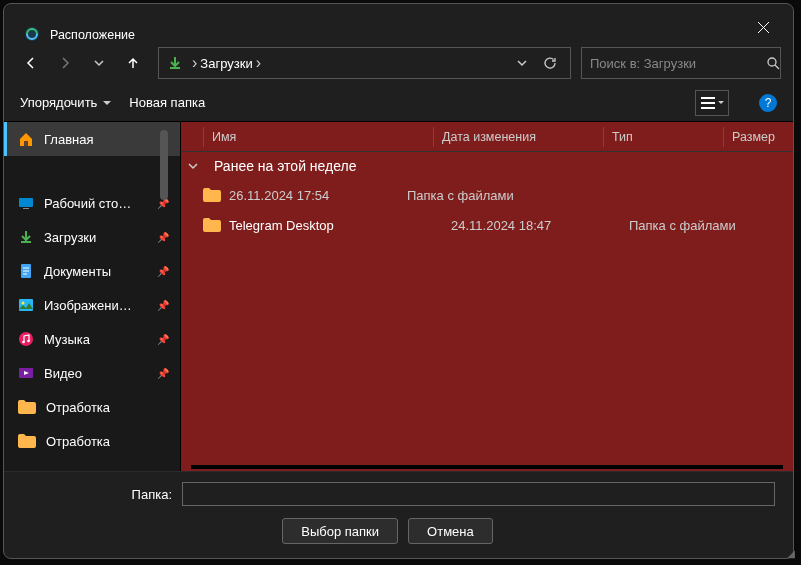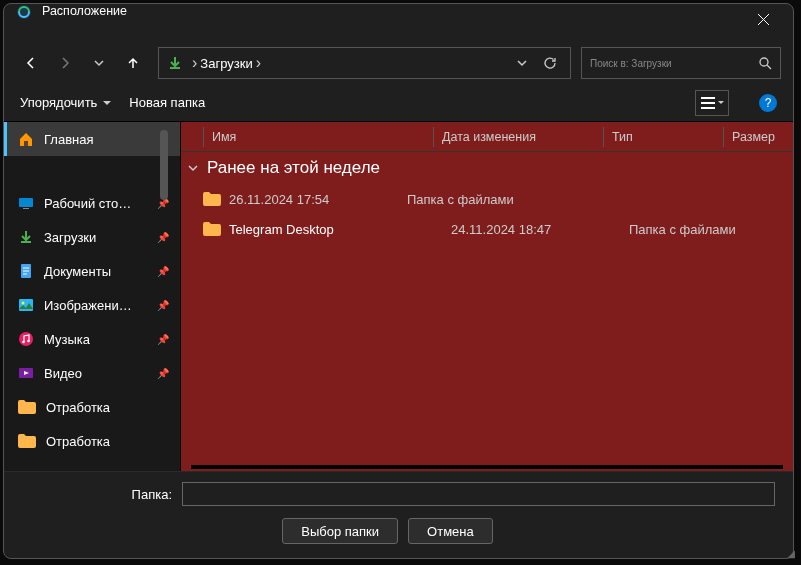--- a/index.html
+++ b/index.html
@@ -1,32 +1,32 @@
 <!DOCTYPE html>
 <html><head>
 <meta charset="utf-8">
 <style>
 * { box-sizing: border-box; margin: 0; padding: 0; font-family: "Segoe UI", Arial, sans-serif; }
 body { background: #0a0a0a; width: 801px; height: 565px; overflow: hidden; }
 .window { width: 791px; height: 556px; margin: 3px; background: #1f1f1f; border: 1px solid #555; border-radius: 8px; display: flex; flex-direction: column; color: #fff; }
-.titlebar { height: 38px; display: flex; align-items: flex-start; padding: 0 8px; }
+.titlebar { height: 38px; display: flex; align-items: flex-end; padding: 0 8px; margin-left: 8px; }
 .titlebar .appicon { width: 16px; height: 16px; margin: 0 10px 0 4px; }
 .titlebar .title { font-size: 12.5px; color: #fff; flex: 1; }
 .titlebar .close { width: 44px; height: 30px; display: flex; align-items: center; justify-content: center; cursor: pointer; }
 .navrow { height: 42px; display: flex; align-items: center; padding: 0 12px; gap: 4px; }
 .navbtn { width: 30px; height: 30px; display: flex; align-items: center; justify-content: center; cursor: pointer; color: #ccc; }
 .navbtn.disabled { color: #666; }
 .pathbox { flex: 1; height: 32px; border: 1px solid #555; margin: 0 6px; display: flex; align-items: center; padding: 0 6px; }
 .pathbox .dlicon { margin: 0 6px 0 2px; }
 .pathbox .sep { color: #ccc; margin: 0 3px; }
 .pathbox .crumb { font-size: 13px; color: #fff; cursor: pointer; }
 .pathbox .spacer { flex: 1; }
 .pathbox .dropbtn, .pathbox .refreshbtn { width: 28px; display: flex; align-items: center; justify-content: center; cursor: pointer; color: #ccc; }
 .searchbox { width: 200px; height: 32px; border: 1px solid #555; display: flex; align-items: center; padding: 0 8px; }
-.searchbox input { flex: 1; background: transparent; border: none; color: #fff; font-size: 10px; outline: none; }
+.searchbox input { flex: 1; background: transparent; border: none; color: #fff; font-size: 13px; outline: none; }
 .searchbox input::placeholder { color: #888; }
 .searchbox .sicon { color: #ccc; cursor: pointer; }
 .toolbar { height: 38px; display: flex; align-items: center; padding: 0 16px; gap: 18px; border-bottom: 1px solid #000; }
 .toolbar .tbtn { font-size: 13px; color: #fff; cursor: pointer; display: flex; align-items: center; gap: 6px; }
 .toolbar .spacer { flex: 1; }
 .toolbar .viewbtn { width: 34px; height: 26px; border: 1px solid #555; display: flex; align-items: center; justify-content: center; cursor: pointer; padding: 0 4px; gap: 3px; }
 .toolbar .helpbtn { width: 18px; height: 18px; border-radius: 50%; background: #0078d4; color: #fff; font-size: 12px; display: flex; align-items: center; justify-content: center; cursor: pointer; margin-left: 12px; }
 .body { flex: 1; display: flex; overflow: hidden; }
 .sidebar { width: 187px; background: #191919; border-right: 1px solid #000; overflow-y: auto; }
 .side-item { height: 34px; display: flex; align-items: center; padding: 0 10px 0 14px; font-size: 13px; color: #fff; cursor: pointer; gap: 10px; }
@@ -34,21 +34,21 @@
 .side-item .pin { margin-left: auto; color: #888; font-size: 10px; }
 .side-gap { height: 30px; }
 .side-scroll { position: absolute; left: 160px; top: 130px; width: 8px; height: 70px; background: #555; border-radius: 4px; }
 .main { flex: 1; display: flex; flex-direction: column; background: #7f1d1d; position: relative; }
 .colheaders { height: 30px; display: flex; align-items: center; padding-left: 22px; font-size: 12.5px; color: #ccc; border-bottom: 1px solid #333; }
 .colheaders .col { border-left: 1px solid #555; padding-left: 8px; height: 20px; display: flex; align-items: center; }
 .col-name { width: 230px; }
 .col-date { width: 170px; }
 .col-type { width: 120px; }
 .col-size { width: 70px; text-align: right; }
-.group { display: flex; align-items: center; padding: 6px 0 6px 6px; font-size: 17px; color: #fff; cursor: pointer; gap: 8px; }
+.group { display: flex; align-items: center; padding: 6px 0 6px 6px; font-size: 14px; color: #fff; cursor: pointer; gap: 15px; }
 .row { height: 30px; display: flex; align-items: center; padding-left: 22px; font-size: 13px; color: #fff; cursor: pointer; }
 .row .ficon { margin-right: 8px; }
 .row .rname { width: 222px; }
 .row .rdate { width: 178px; color: #ccc; }
 .row .rtype { width: 140px; color: #ccc; }
 .footer { padding: 10px 18px 14px 0; border-top: 1px solid #2a2a2a; }
 .folderrow { display: flex; align-items: center; margin-bottom: 12px; }
 .folderrow label { width: 178px; text-align: right; font-size: 13px; color: #fff; padding-right: 10px; }
 .folderrow input { flex: 1; height: 24px; background: #1f1f1f; border: 1px solid #666; color: #fff; padding: 0 6px; outline: none; }
 .btnrow { display: flex; justify-content: center; gap: 10px; padding-right: 4px; }

